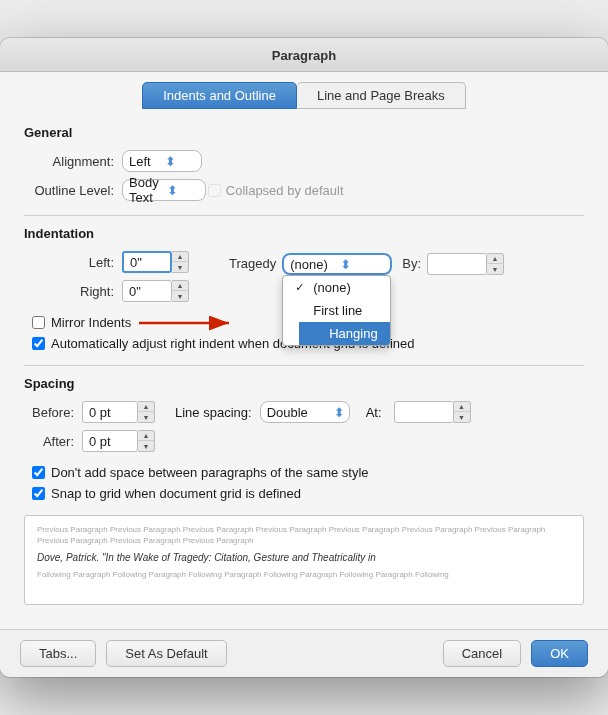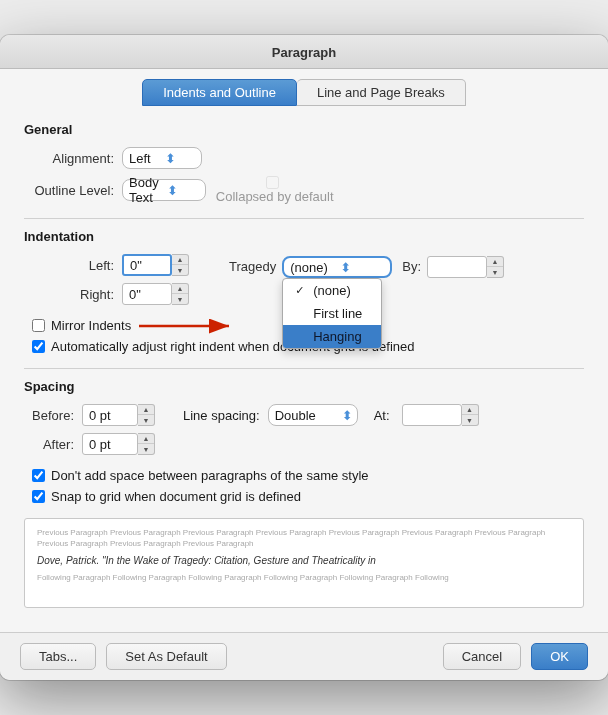--- a/index.html
+++ b/index.html
@@ -167,21 +167,22 @@
       align-items: center;
       gap: 6px;
     }
 
     .dropdown-item.selected {
       background: transparent;
     }
 
     .dropdown-item.highlighted {
       background: #3a7ec8;
-      color: #0f172a;
+      color: #ffffff;
+      margin-left: 16px;
     }
 
     .checkmark {
       font-size: 11px;
       width: 12px;
     }
 
     .special-label {
       font-size: 13px;
       color: #333;
@@ -356,21 +357,21 @@
           <span class="double-arrow">⬍</span>
         </div>
       </div>
 
       <div class="row">
         <span class="label">Outline Level:</span>
         <div class="select-with-arrow">
           <span>Body Text</span>
           <span class="double-arrow">⬍</span>
         </div>
-        <label style="display:flex;align-items:center;margin-left:10px;font-size:13px;color:#999;flex-direction:column;">
+        <label style="display:flex;align-items:center;margin-left:2px;font-size:13px;color:#999;">
           <input type="checkbox" disabled="" style="margin-right: 5px; opacity: 0.5;">
           <span>Collapsed by default</span>
         </label>
       </div>
     </div>
 
     <div class="divider"></div>
 
     <div class="section indentation-area">
       <div class="section-title">Indentation</div>
@@ -463,21 +464,21 @@
         <input type="checkbox" checked="" style="">
         <span>Automatically adjust right indent when document grid is defined</span>
       </div>
     </div>
 
     <div class="divider"></div>
 
     <div class="section">
       <div class="section-title">Spacing</div>
 
-      <div style="display:flex;align-items:flex-start;gap:12px;">
+      <div style="display:flex;align-items:flex-start;gap:4px;">
 
         <div>
           <div class="row">
             <span class="label" style="min-width:50px;">Before:</span>
             <div class="spinner-group">
               <div class="indent-right-field" style="width:56px;">
                 <span>0 pt</span>
               </div>
               <div class="spin-arrows">
                 <div class="spin-up">▲</div>

